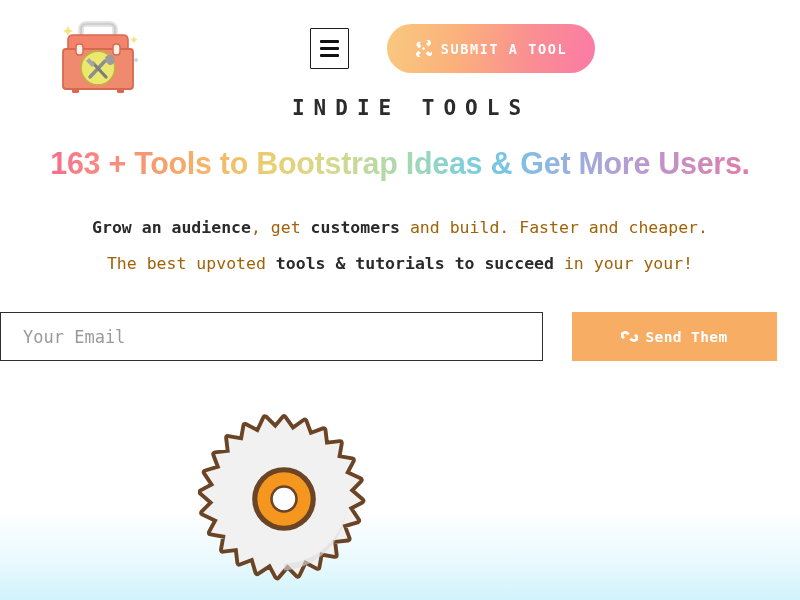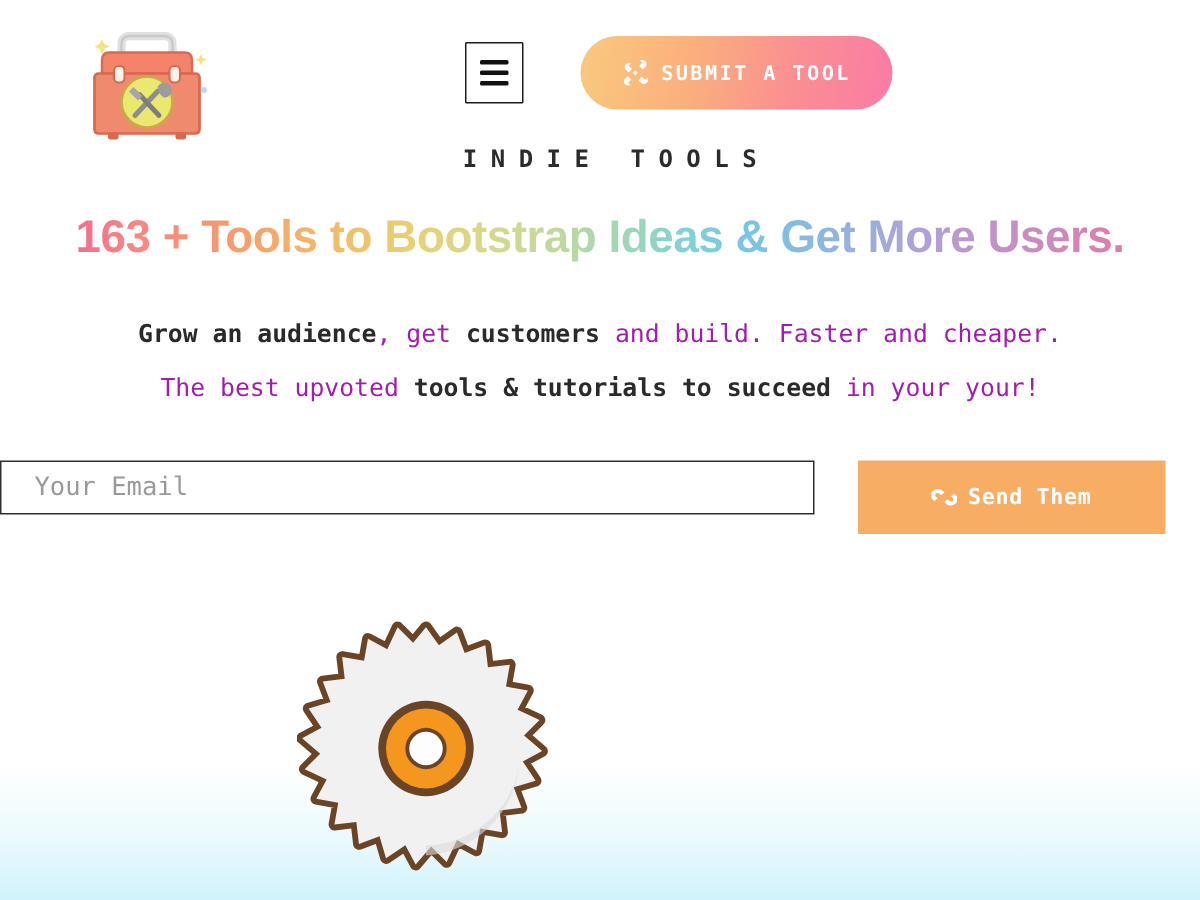--- a/index.html
+++ b/index.html
@@ -94,21 +94,21 @@
     gap: 9px;
     cursor: pointer;
   }
   .submit-btn .tool-ico { width: 17px; height: 17px; flex: none; }
   .submit-btn .tool-ico svg { display: block; width: 100%; height: 100%; }
 
   
   .brand {
     text-align: center;
     font-family: "DejaVu Sans Mono", monospace;
-    font-size: 16px;
+    font-size: 21px;
     font-weight: 700;
     letter-spacing: 9px;
     color: #2b2b2b;
     margin-top: 4px;
     padding-left: 22px;
   }
 
   
   .headline {
     margin-top: 25px;
@@ -148,36 +148,36 @@
   .subcopy {
     margin-top: 28px;
     text-align: center;
     font-family: "DejaVu Sans Mono", monospace;
     font-size: 16.5px;
     line-height: 36px;
     color: #3c3c3c;
     letter-spacing: 0px;
   }
   .subcopy .b { font-weight: 700; color: #2a2a2a; }
-  .subcopy .r { font-weight: 400; color: #a21caf; }
+  .subcopy .r { font-weight: 400; color: #a16207; }
   .subcopy .ln { display: block; }
 
   
   .signup {
     position: relative;
     margin-top: 30px;
     height: 50px;
   }
 
   .email-input {
     position: absolute;
     left: 0px;
     top: 0px;
     width: 543px;
-    height: 36px;
+    height: 49px;
     border: 1.6px solid #2e2e2e;
     background: #ffffff;
     font-family: "DejaVu Sans Mono", monospace;
     font-size: 17px;
     color: #333333;
     padding: 1px 22px;
     outline: none;
     border-radius: 0;
   }
   .email-input::placeholder { color: #9a9a9a; }

